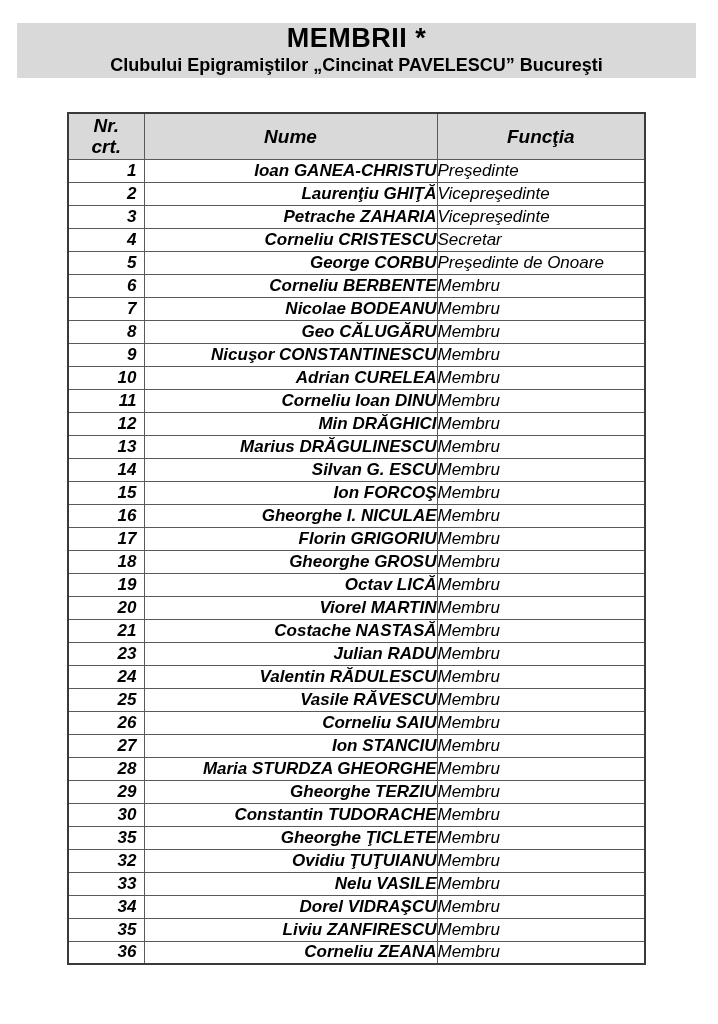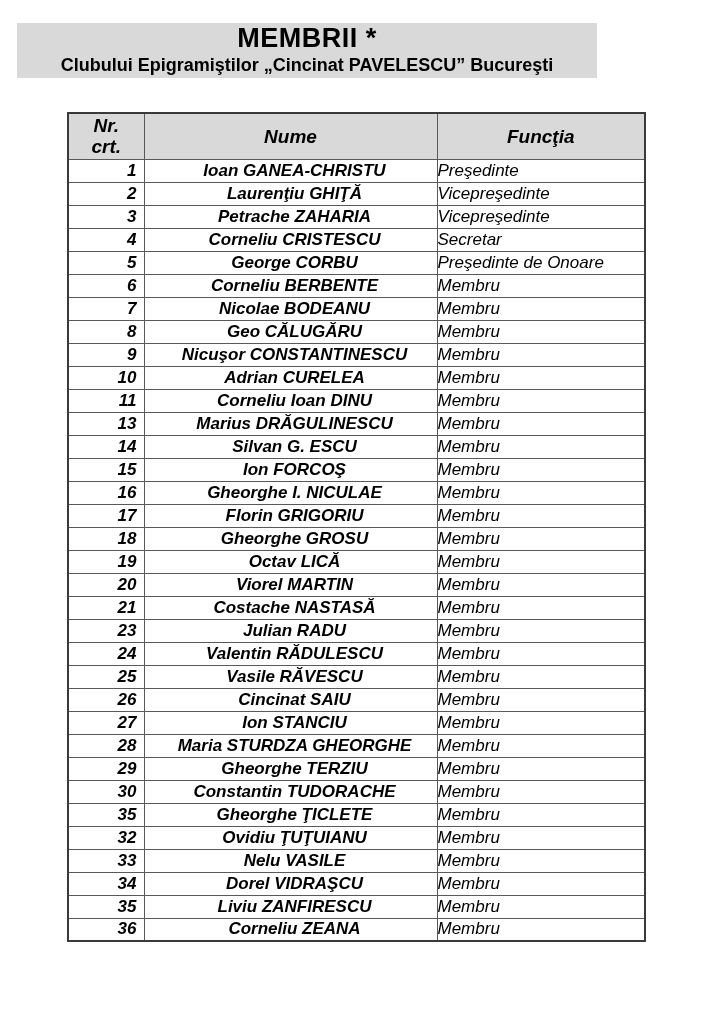--- a/index.html
+++ b/index.html
@@ -10,21 +10,21 @@
     color: #000000;
     position: relative;
     overflow: hidden;
   }
   .page { position: relative; width: 718px; height: 1024px; background:#fff; }
 
   
   .title-block {
     position: absolute;
     left: 17px; top: 23px;
-    width: 580px; height: 55px;
+    width: 679px; height: 55px;
     background: #d9d9d9;
     display: flex; flex-direction: column;
     align-items: center; justify-content: center;
     text-align: center;
   }
   .title-line1 {
     font-size: 27px; font-weight: bold; line-height: 29px;
     letter-spacing: 0.5px;
   }
   .title-line2 {
@@ -54,21 +54,21 @@
     background: #d9d9d9;
     height: 46px;
     font-size: 19px;
     font-weight: bold;
     text-align: center;
     vertical-align: middle;
     line-height: 21px;
   }
   tbody td { height: 23px; font-size: 17px; vertical-align: middle; }
   td.cell-nr   { font-weight: bold; text-align: right; padding-right: 7px; }
-  td.cell-name { font-weight: bold; text-align: center;  padding-left: 8px; }
+  td.cell-name { font-weight: bold; text-align: right;  padding-left: 8px; }
   td.cell-role { font-weight: normal; }
 </style>
 </head>
 <body>
 
 <div class="page">
 
   <div class="title-block">
     <div class="title-line1">MEMBRII *</div>
     <div class="title-line2">Clubului Epigramiştilor „Cincinat PAVELESCU” Bucureşti</div>
@@ -140,20 +140,25 @@
       <td class="cell-nr">10</td>
       <td class="cell-name">Adrian CURELEA</td>
       <td class="cell-role">Membru</td>
     </tr>
         <tr>
       <td class="cell-nr">11</td>
       <td class="cell-name">Corneliu Ioan DINU</td>
       <td class="cell-role">Membru</td>
     </tr>
         <tr>
+      <td class="cell-nr">12</td>
+      <td class="cell-name">Min DRĂGHICI</td>
+      <td class="cell-role">Membru</td>
+    </tr>
+        <tr>
       <td class="cell-nr">13</td>
       <td class="cell-name">Marius DRĂGULINESCU</td>
       <td class="cell-role">Membru</td>
     </tr>
         <tr>
       <td class="cell-nr">14</td>
       <td class="cell-name">Silvan G. ESCU</td>
       <td class="cell-role">Membru</td>
     </tr>
         <tr>
@@ -201,21 +206,21 @@
       <td class="cell-name">Valentin RĂDULESCU</td>
       <td class="cell-role">Membru</td>
     </tr>
         <tr>
       <td class="cell-nr">25</td>
       <td class="cell-name">Vasile RĂVESCU</td>
       <td class="cell-role">Membru</td>
     </tr>
         <tr>
       <td class="cell-nr">26</td>
-      <td class="cell-name">Cincinat SAIU</td>
+      <td class="cell-name">Corneliu SAIU</td>
       <td class="cell-role">Membru</td>
     </tr>
         <tr>
       <td class="cell-nr">27</td>
       <td class="cell-name">Ion STANCIU</td>
       <td class="cell-role">Membru</td>
     </tr>
         <tr>
       <td class="cell-nr">28</td>
       <td class="cell-name">Maria STURDZA GHEORGHE</td>

